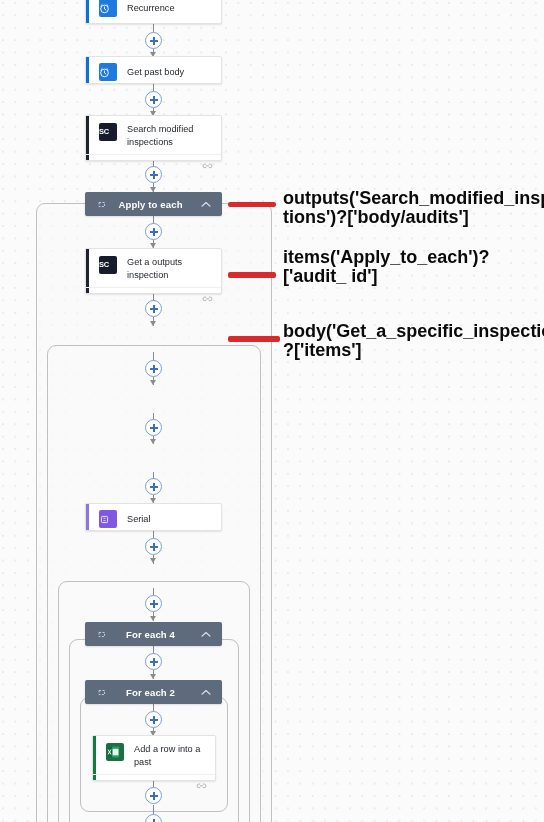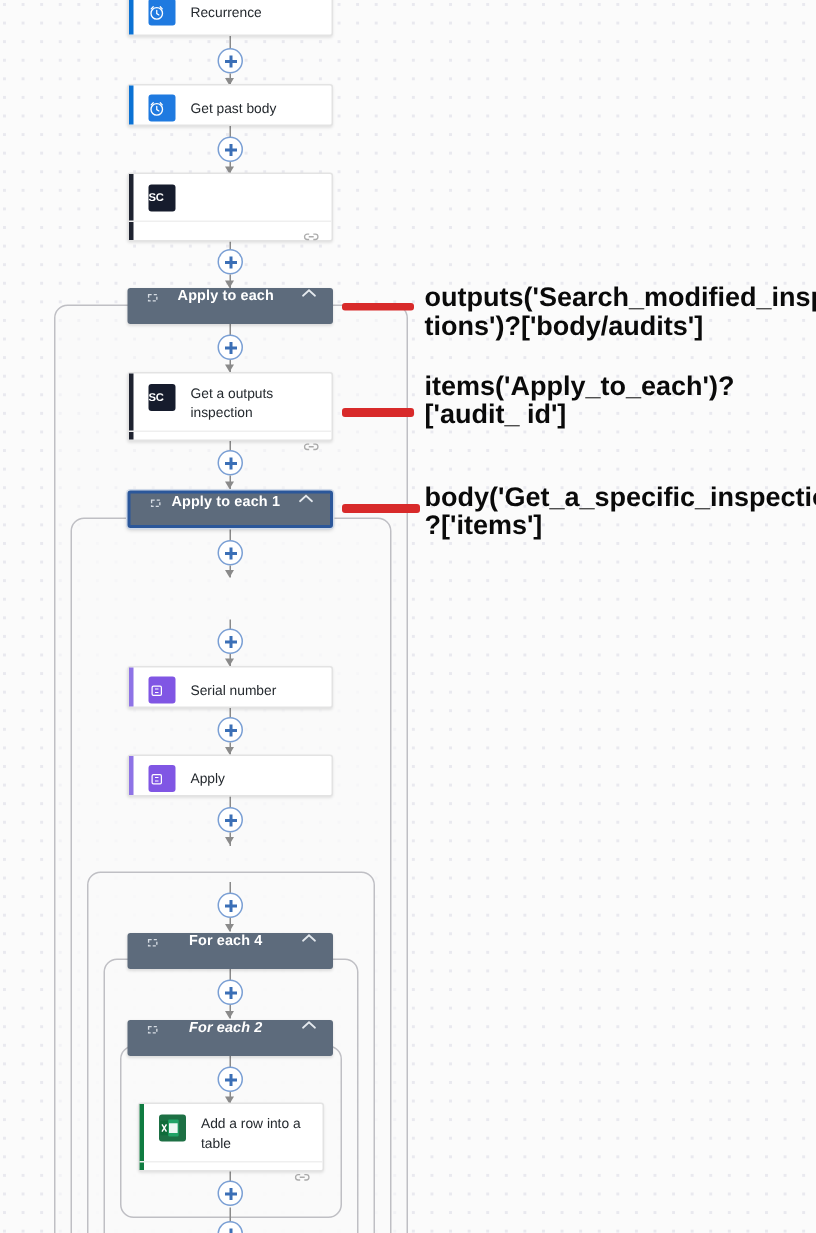--- a/index.html
+++ b/index.html
@@ -82,21 +82,21 @@
   .link-icon{
     position:absolute;right:8px;top:2px;width:11px;height:10px;opacity:.55;
   }
 
   
   .loop-head{
     position:absolute;
     background:#5d6b7c;
     border-radius:2px;
     box-sizing:border-box;
-    display:flex;align-items:flex-start;
+    display:flex;align-items:center;
     box-shadow:0 1px 2px rgba(0,0,0,0.12);
   }
   .loop-head.selected{
     border:2px solid #2b579a;
     background:#5d6b7c;
     box-shadow:0 0 0 1px #cfd9e8, 0 1px 3px rgba(0,0,0,0.2);
   }
   .loop-ic{
     width:12px;height:12px;flex:0 0 12px;margin-left:11px;
     display:flex;align-items:center;justify-content:center;
@@ -225,20 +225,21 @@
       <div class="card-title">Get past body</div>
     </div>
   </div>
 
   <div class="card" style="left:85px;top:115px;width:137px;height:46px;">
     <div class="accent dark"></div>
     <div class="card-row" style="align-items:flex-start;padding-top:7px;">
       <div class="card-icon ic-sc">
           <span>SC</span>
         </div>
+      <div class="card-title" style="max-width:90px;">Search modified inspections</div>
     </div>
     <div class="card-foot">
       <span class="link-icon">
         <svg width="11" height="10" viewBox="0 0 16 14">
             <path d="M6 4.2 H4.1 a2.6 2.6 0 0 0 0 5.2 H6" fill="none" stroke="#6b6b6b" stroke-width="1.3"></path>
             <path d="M10 4.2 h1.9 a2.6 2.6 0 0 1 0 5.2 H10" fill="none" stroke="#6b6b6b" stroke-width="1.3"></path>
             <path d="M5.6 6.8 h4.8" stroke="#6b6b6b" stroke-width="1.3"></path>
           </svg>
       </span>
     </div>
@@ -270,77 +271,52 @@
       <span class="link-icon">
         <svg width="11" height="10" viewBox="0 0 16 14">
             <path d="M6 4.2 H4.1 a2.6 2.6 0 0 0 0 5.2 H6" fill="none" stroke="#6b6b6b" stroke-width="1.3"></path>
             <path d="M10 4.2 h1.9 a2.6 2.6 0 0 1 0 5.2 H10" fill="none" stroke="#6b6b6b" stroke-width="1.3"></path>
             <path d="M5.6 6.8 h4.8" stroke="#6b6b6b" stroke-width="1.3"></path>
           </svg>
       </span>
     </div>
   </div>
 
-  <div class="loop-head selected" style="left:85px;top:327px;width:137px;height:25px;">
-    <span class="loop-ic">
-      <svg width="11" height="11" viewBox="0 0 16 16">
-          <path d="M3 5 h8 v6 h-8 z" fill="none" stroke="#d7dde4" stroke-width="1.3" stroke-dasharray="3 2"></path>
-        </svg>
-    </span>
-    <span class="loop-title">Apply to each 1</span>
-    <span class="loop-chev">
-      <svg width="10" height="7" viewBox="0 0 12 8">
-          <path d="M1.2 6 L6 1.6 L10.8 6" fill="none" stroke="#e4e9ee" stroke-width="1.4" stroke-linecap="round"></path>
-        </svg>
-    </span>
-  </div>
-
-
-  <div class="card" style="left:85px;top:444px;width:137px;height:28px;">
-    <div class="accent purple"></div>
-    <div class="card-row">
-      <div class="card-icon ic-var">
-        <svg width="11" height="11" viewBox="0 0 16 16">
-            <rect x="3.5" y="3.5" width="9" height="9" rx="1.3" fill="none" stroke="#fff" stroke-width="1.2"></rect>
-            <path d="M6.3 6.3 h3.4 M6.3 9.7 h3.4" stroke="#fff" stroke-width="1"></path>
-          </svg>
-      </div>
-      <div class="card-title">Serial number</div>
-    </div>
-  </div>
+
+
 
   <div class="card" style="left:85px;top:503px;width:137px;height:28px;">
     <div class="accent purple"></div>
     <div class="card-row">
       <div class="card-icon ic-var">
         <svg width="11" height="11" viewBox="0 0 16 16">
             <rect x="3.5" y="3.5" width="9" height="9" rx="1.3" fill="none" stroke="#fff" stroke-width="1.2"></rect>
             <path d="M6.3 6.3 h3.4 M6.3 9.7 h3.4" stroke="#fff" stroke-width="1"></path>
           </svg>
       </div>
-      <div class="card-title">Apply</div>
+      <div class="card-title">Serial</div>
     </div>
   </div>
 
 
   <div class="loop-head" style="left:85px;top:622px;width:137px;height:24px;">
     <span class="loop-ic">
       <svg width="11" height="11" viewBox="0 0 16 16">
           <path d="M3 5 h8 v6 h-8 z" fill="none" stroke="#d7dde4" stroke-width="1.3" stroke-dasharray="3 2"></path>
         </svg>
     </span>
     <span class="loop-title">For each 4</span>
     <span class="loop-chev">
       <svg width="10" height="7" viewBox="0 0 12 8">
           <path d="M1.2 6 L6 1.6 L10.8 6" fill="none" stroke="#e4e9ee" stroke-width="1.4" stroke-linecap="round"></path>
         </svg>
     </span>
   </div>
 
-  <div class="loop-head" style="left:85px;top:680px;width:137px;height:24px;font-style:italic;">
+  <div class="loop-head" style="left:85px;top:680px;width:137px;height:24px;">
     <span class="loop-ic">
       <svg width="11" height="11" viewBox="0 0 16 16">
           <path d="M3 5 h8 v6 h-8 z" fill="none" stroke="#d7dde4" stroke-width="1.3" stroke-dasharray="3 2"></path>
         </svg>
     </span>
     <span class="loop-title">For each 2</span>
     <span class="loop-chev">
       <svg width="10" height="7" viewBox="0 0 12 8">
           <path d="M1.2 6 L6 1.6 L10.8 6" fill="none" stroke="#e4e9ee" stroke-width="1.4" stroke-linecap="round"></path>
         </svg>
@@ -351,21 +327,21 @@
     <div class="accent green"></div>
     <div class="card-row" style="align-items:flex-start;padding-top:7px;">
       <div class="card-icon ic-xl">
         <svg width="14" height="14" viewBox="0 0 16 16">
             <rect x="1" y="2.5" width="7" height="11" rx="0.6" fill="#0f6c3a"></rect>
             <rect x="7" y="1.6" width="8" height="12.8" rx="0.8" fill="#21a366"></rect>
             <rect x="7.6" y="4.4" width="6.6" height="7.4" fill="#ffffff" opacity="0.92"></rect>
             <path d="M2.3 5.2 l3.4 5.6 M5.7 5.2 l-3.4 5.6" stroke="#fff" stroke-width="1.1"></path>
           </svg>
       </div>
-      <div class="card-title" style="max-width:80px;">Add a row into a table</div>
+      <div class="card-title" style="max-width:80px;">Add a row into a past</div>
     </div>
     <div class="card-foot">
       <span class="link-icon">
         <svg width="11" height="10" viewBox="0 0 16 14">
             <path d="M6 4.2 H4.1 a2.6 2.6 0 0 0 0 5.2 H6" fill="none" stroke="#6b6b6b" stroke-width="1.3"></path>
             <path d="M10 4.2 h1.9 a2.6 2.6 0 0 1 0 5.2 H10" fill="none" stroke="#6b6b6b" stroke-width="1.3"></path>
             <path d="M5.6 6.8 h4.8" stroke="#6b6b6b" stroke-width="1.3"></path>
           </svg>
       </span>
     </div>

